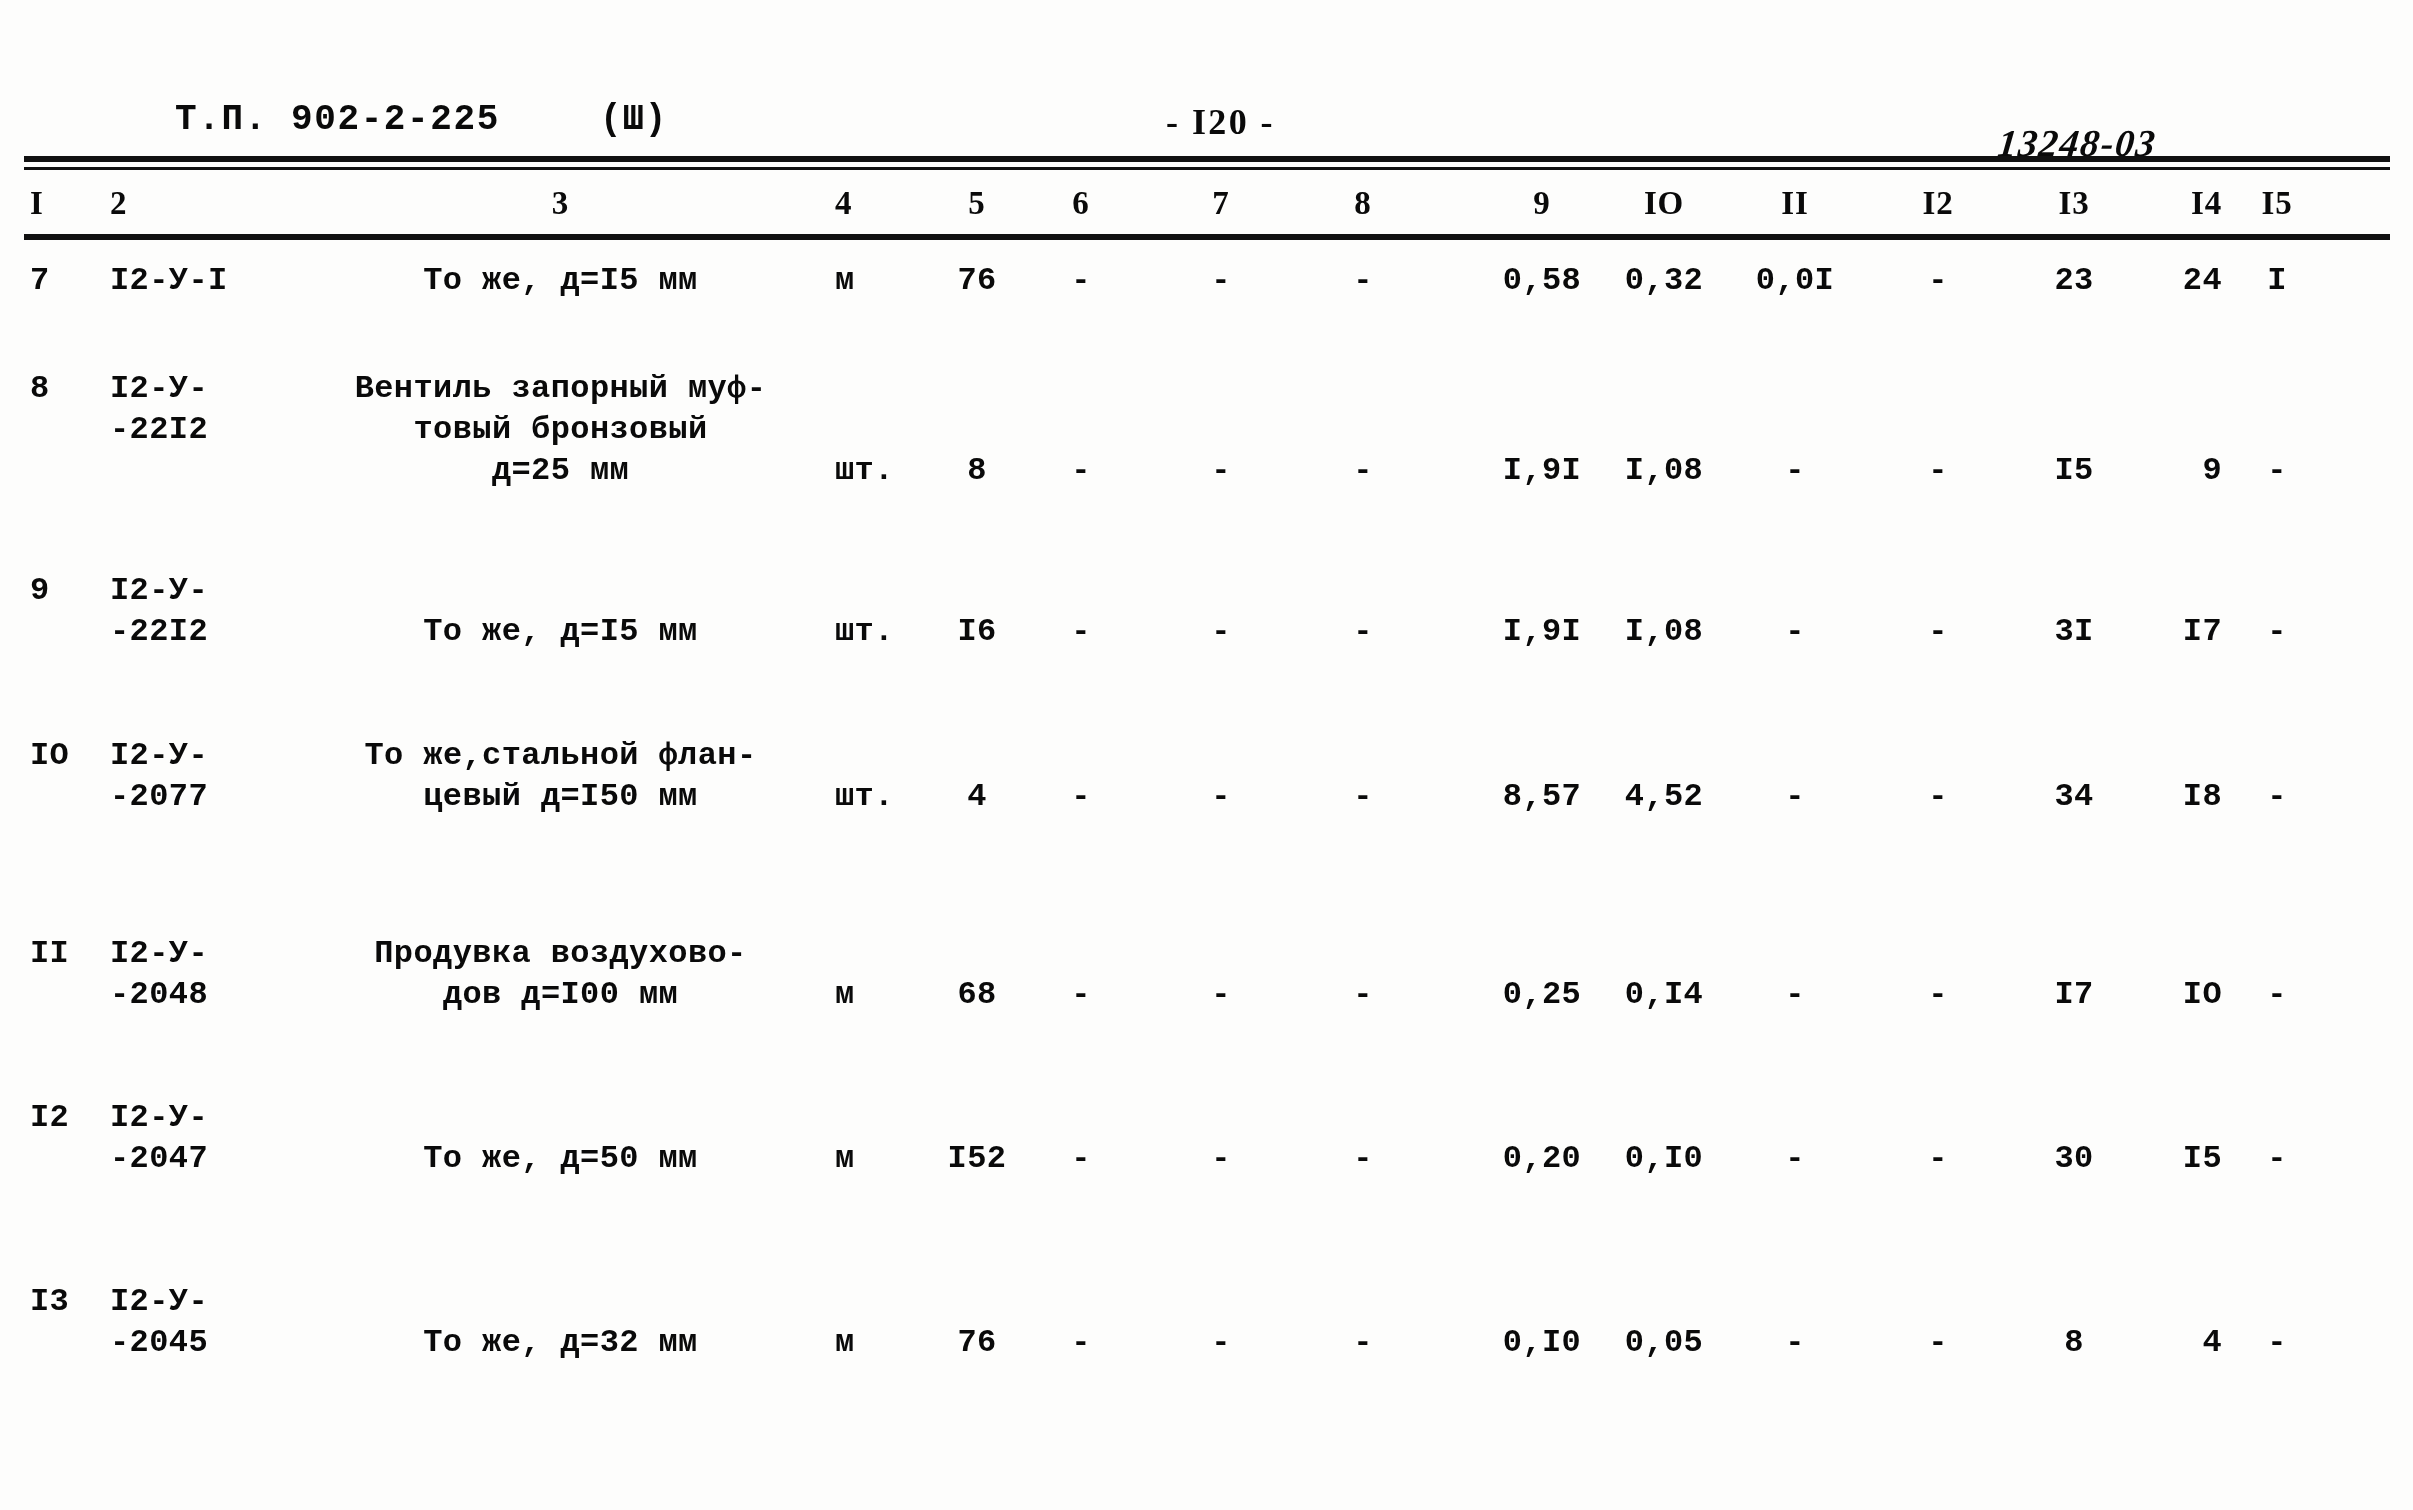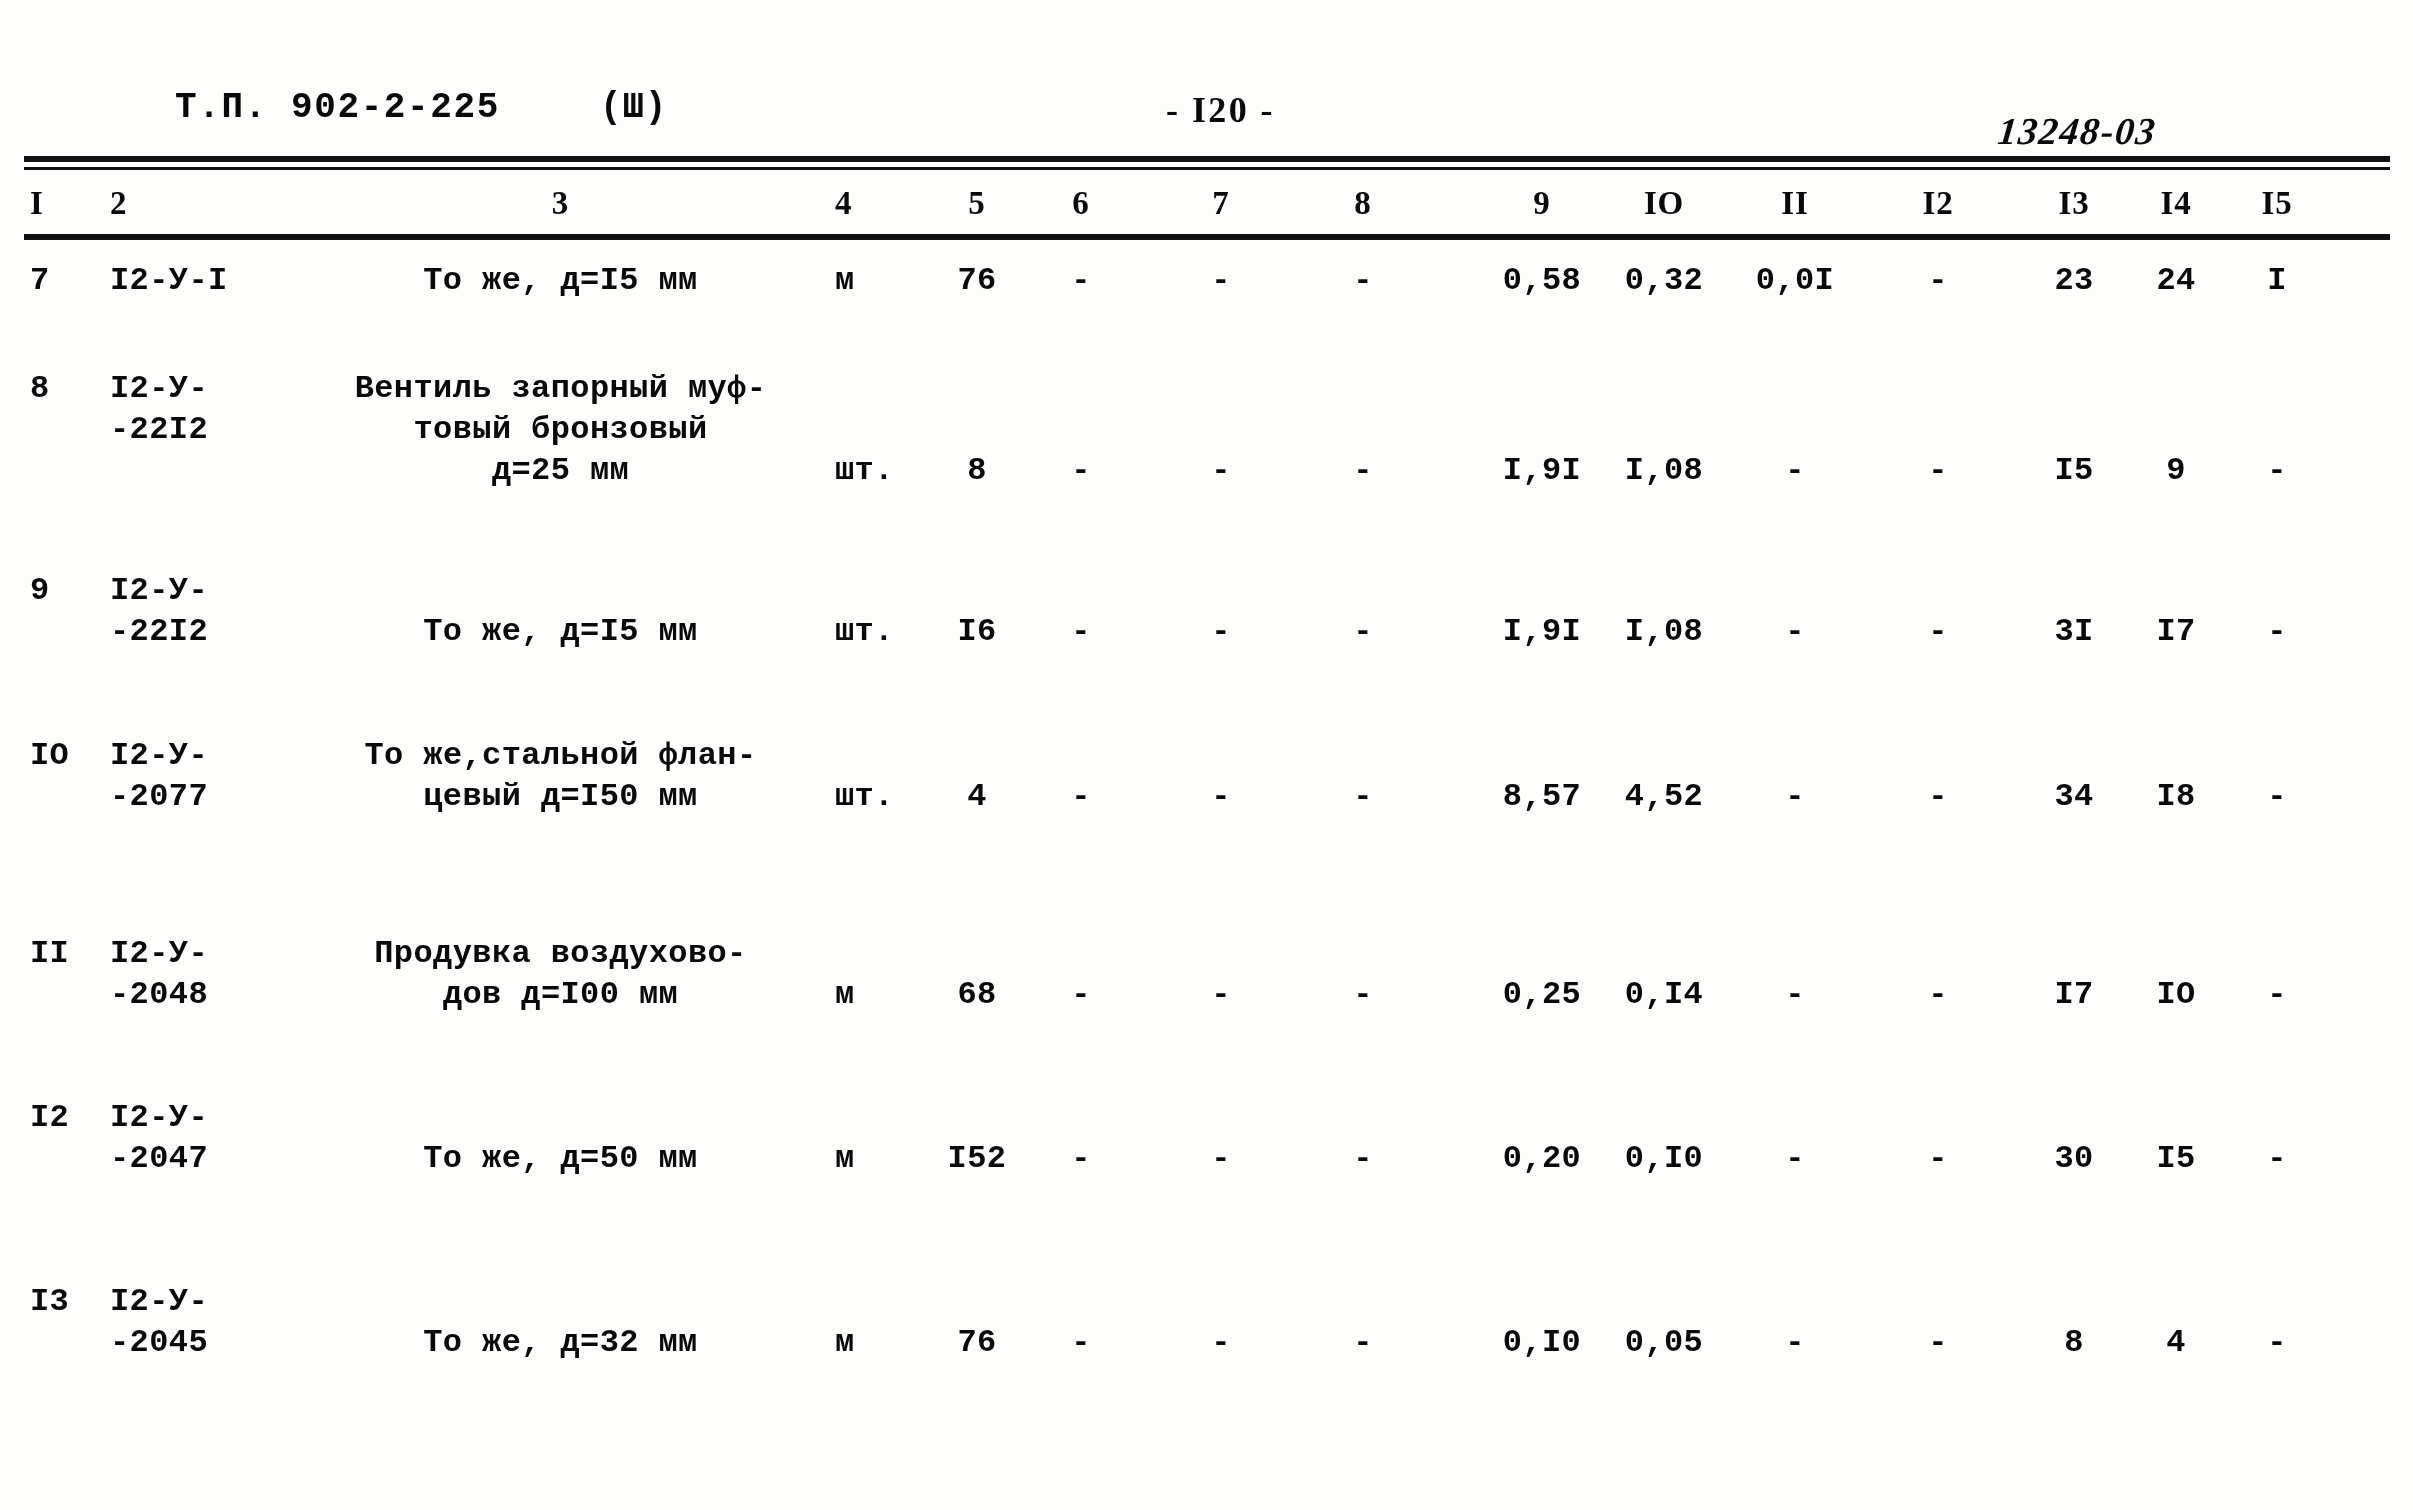--- a/index.html
+++ b/index.html
@@ -19,21 +19,21 @@
   
   .page {
     position: absolute;
     inset: 0;
     background: #fdfdfc;
   }
 
   
   .doc-header {
     position: absolute;
-    top: 87px;
+    top: 99px;
     left: 0;
     width: 2413px;
     height: 47px;
   }
   .hdr-left {
     position: absolute;
     left: 175px;
     top: 0;
     font-family: "Liberation Mono", monospace;
     font-size: 36px;
@@ -122,21 +122,21 @@
   .c4  { left: 835px; width: 76px;  text-align: left; }
   .c5  { left: 939px; width: 76px;  text-align: center; }
   .c6  { left: 1043px; width: 76px;  text-align: center; }
   .c7  { left: 1183px; width: 76px;  text-align: center; }
   .c8  { left: 1325px; width: 76px;  text-align: center; }
   .c9  { left: 1483px; width: 118px; text-align: center; }
   .c10 { left: 1605px; width: 118px; text-align: center; }
   .c11 { left: 1736px; width: 118px; text-align: center; }
   .c12 { left: 1879px; width: 118px; text-align: center; }
   .c13 { left: 2028px; width: 92px; text-align: center; }
-  .c14 { left: 2130px; width: 92px; text-align: center; }
+  .c14 { left: 2130px; width: 92px; text-align: right; }
   .c15 { left: 2231px; width: 92px; text-align: center; }
 </style>
 </head>
 <body>
 
 <div class="page">
 
   <div class="doc-header">
     <div class="hdr-left">Т.П. 902-2-225</div>
     <div class="hdr-part">(Ш)</div>

